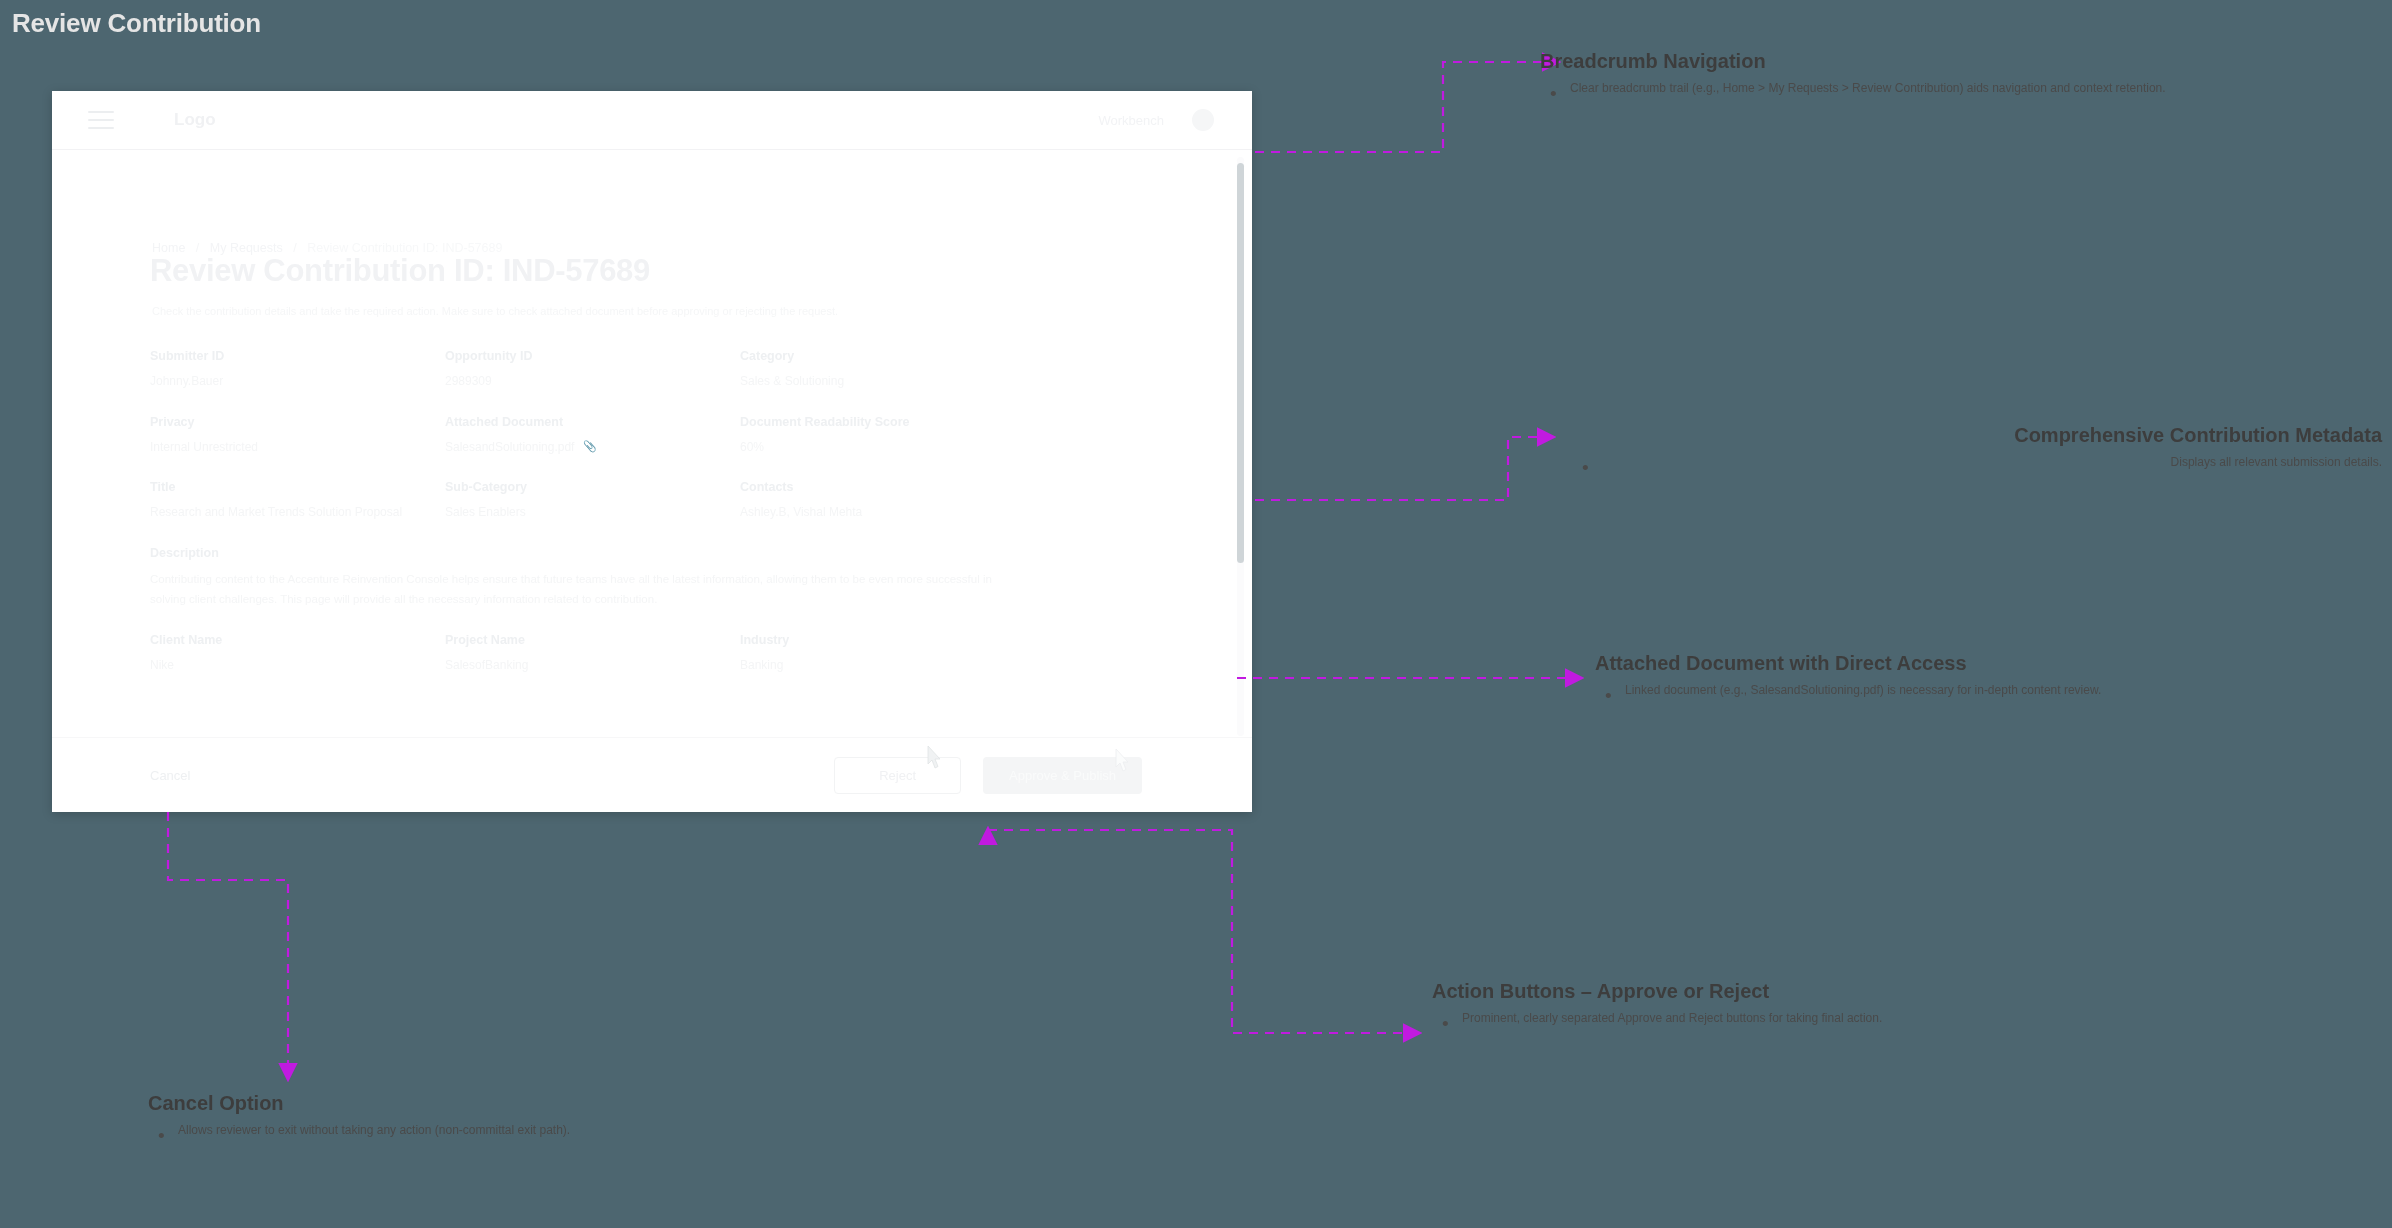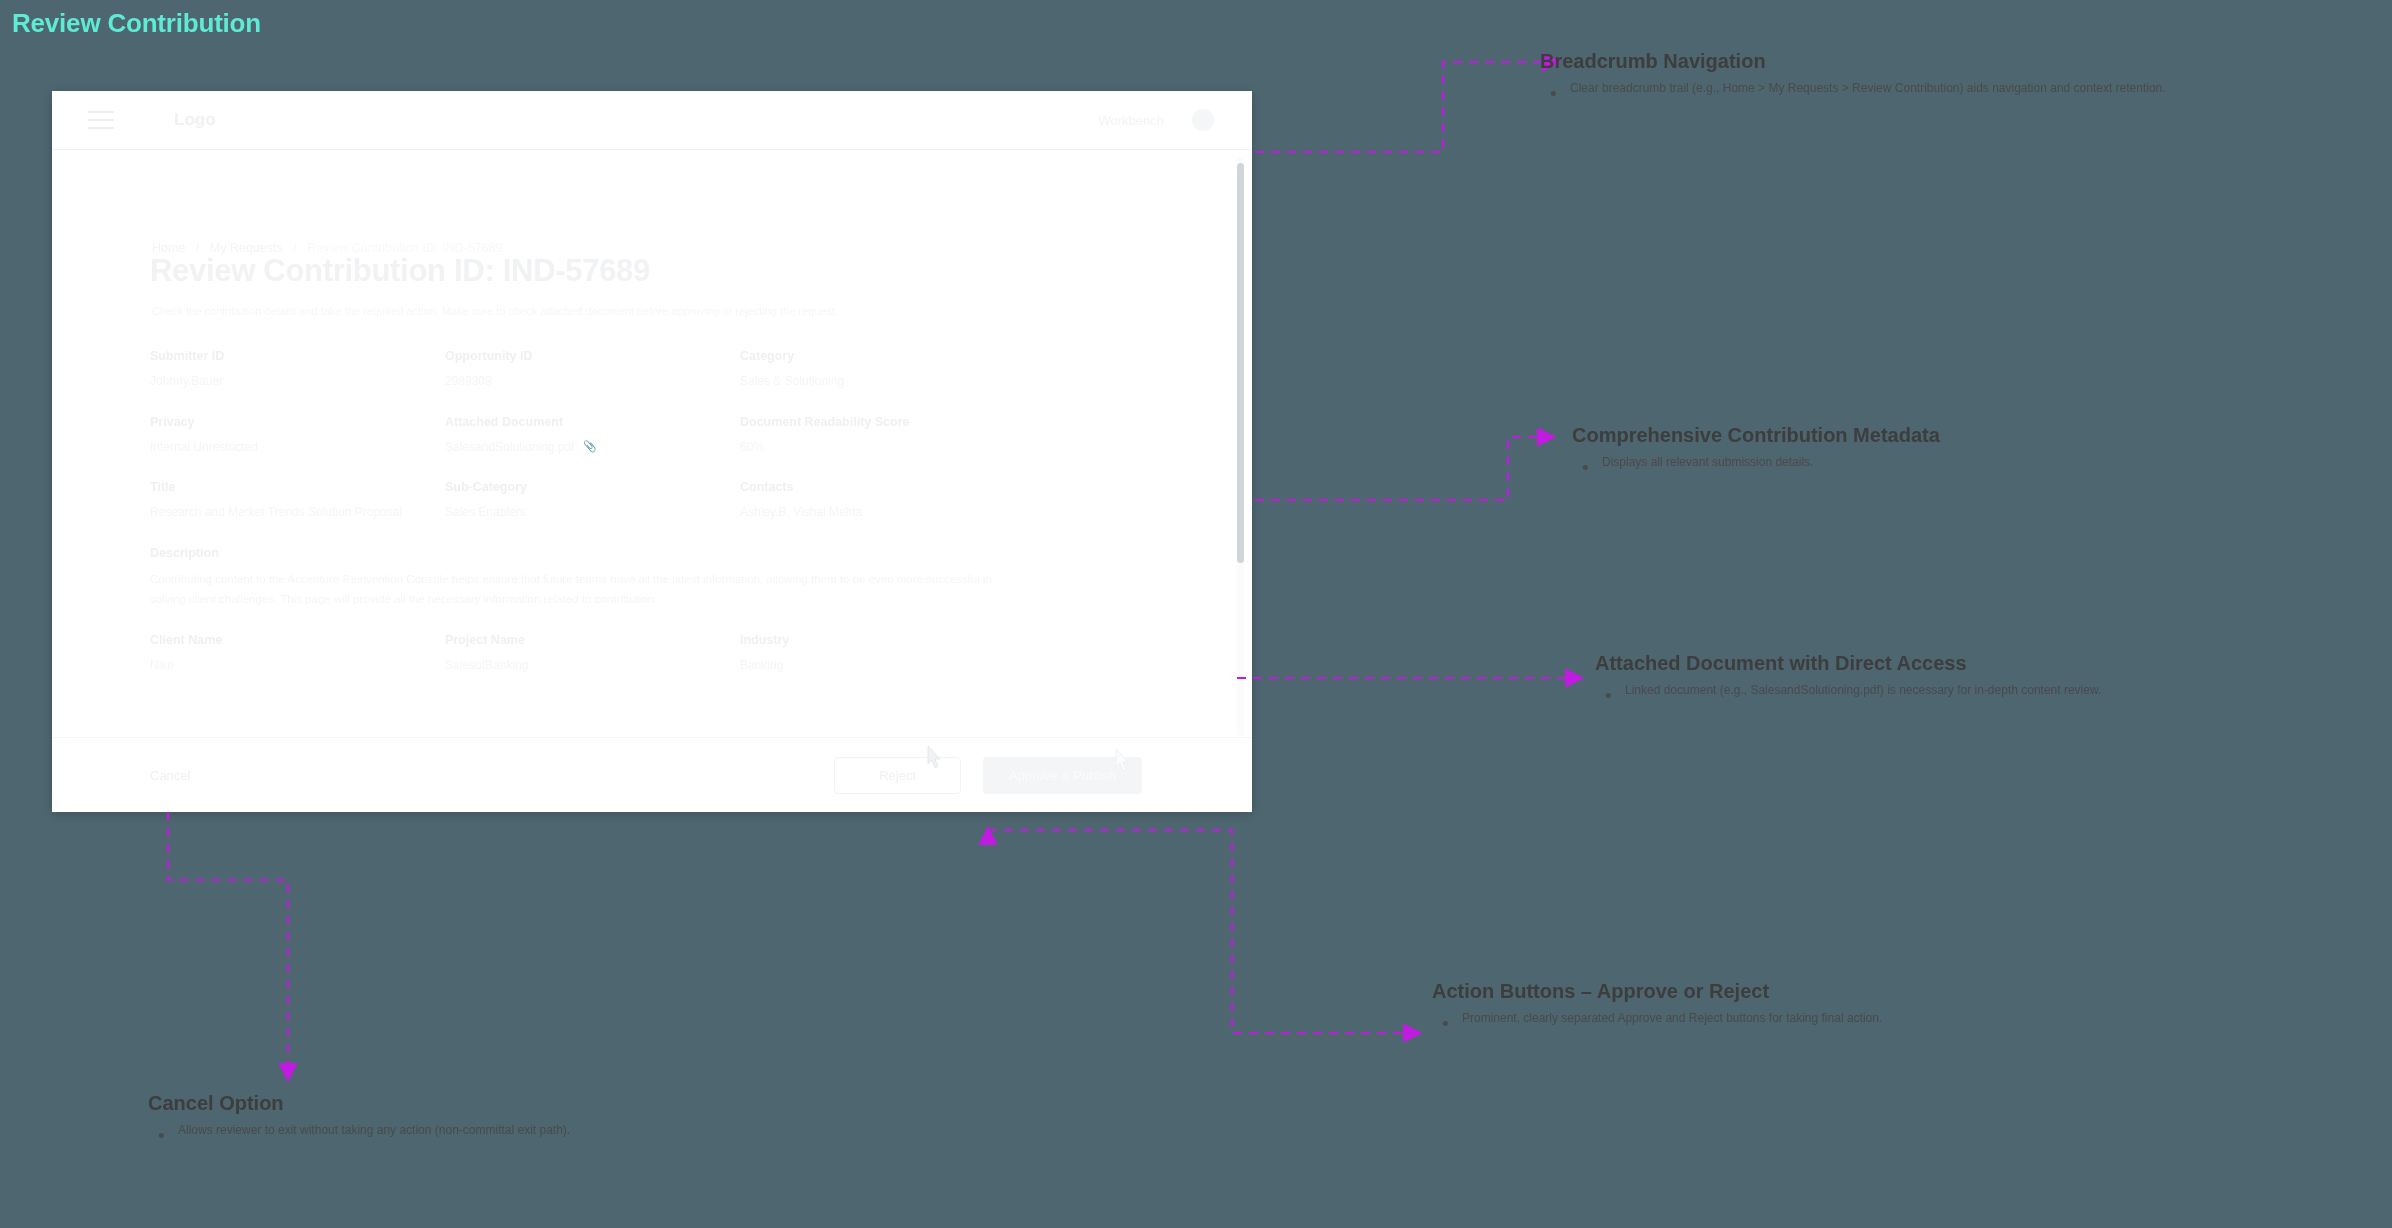--- a/index.html
+++ b/index.html
@@ -15,21 +15,21 @@
     position: relative;
   }
 
   
   .slide-title {
     position: absolute;
     left: 12px;
     top: 8px;
     font-size: 26px;
     font-weight: bold;
-    color: #5eead4;
+    color: #e5e5e5;
     letter-spacing: -0.2px;
   }
 
   
   .mockup {
     position: absolute;
     left: 52px;
     top: 91px;
     width: 1200px;
     height: 721px;
@@ -267,21 +267,21 @@
   .anno-list li::before {
     content: "\2022";
     position: absolute;
     left: -20px;
     top: 0;
     font-size: 19px;
     color: #4a4a4a;
   }
 
   .anno-breadcrumb { left: 1540px; top: 50px;  width: 810px; }
-  .anno-metadata   { left: 1572px; top: 424px; width: 810px; }
+  .anno-metadata   { left: 1572px; top: 424px; width: 810px; text-align: right; }
   .anno-attached   { left: 1595px; top: 652px; width: 790px; }
   .anno-actions    { left: 1432px; top: 980px; width: 790px; }
   .anno-cancel     { left: 148px;  top: 1092px; width: 790px; }
 
   
   .connectors {
     position: absolute;
     left: 0; top: 0;
     width: 2392px;
     height: 1228px;

